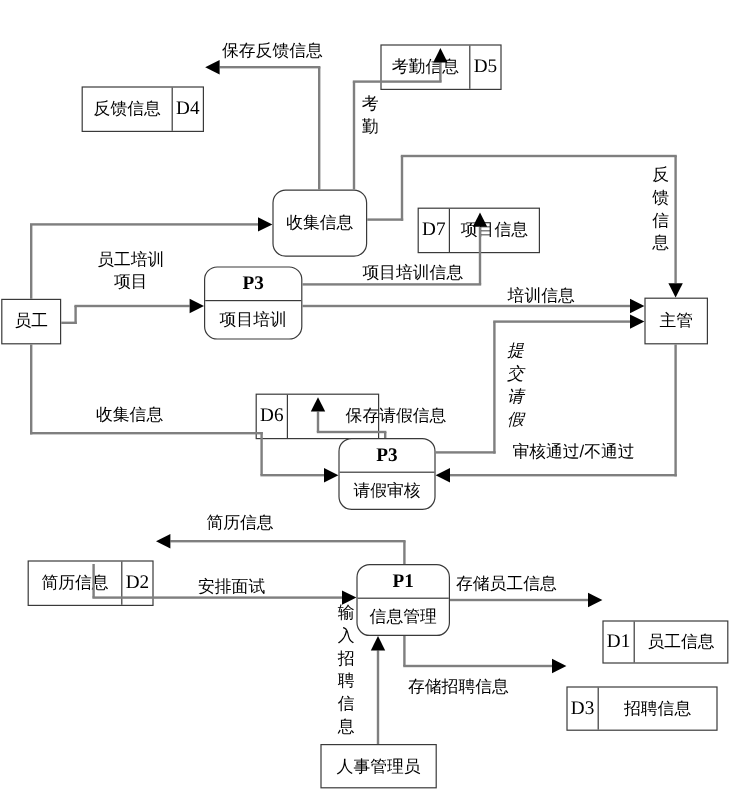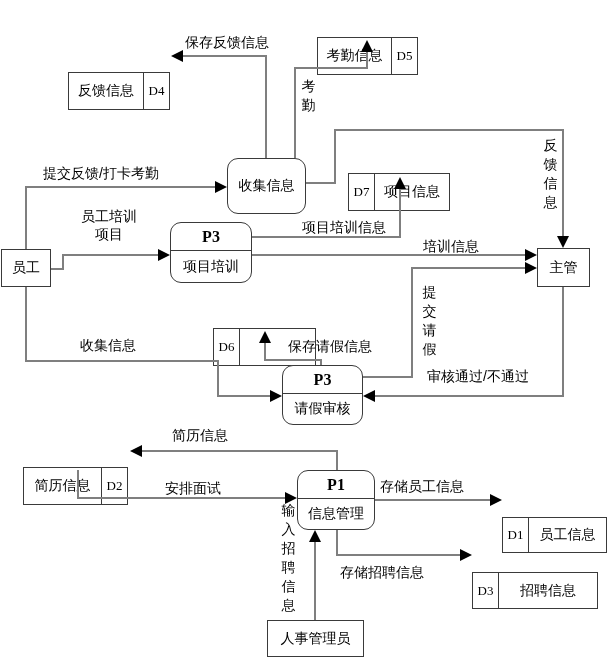--- a/index.html
+++ b/index.html
@@ -5,21 +5,21 @@
   html,body{margin:0;padding:0;background:#fff;}
   #canvas{
     position:relative;width:610px;height:660px;background:#ffffff;
     font-family:"Liberation Sans","DejaVu Sans",sans-serif;
     color:#000;overflow:hidden;
   }
   
   .store{position:absolute;display:flex;border:1px solid #3a3a3a;background:#fff;box-sizing:border-box;font-size:14px;margin-top:35px;}
   .store > :first-child{border-right:1px solid #3a3a3a;}
   .store-label{flex:1;display:flex;align-items:center;justify-content:center;padding:0 2px;white-space:nowrap;}
-  .store-tag{width:25px;display:flex;align-items:center;justify-content:center;font-family:"Liberation Serif","DejaVu Serif",serif;font-size:13px;}
+  .store-tag{width:25px;display:flex;align-items:center;justify-content:center;font-family:"Liberation Serif","DejaVu Serif",serif;font-size:16px;}
   
   .proc{position:absolute;display:flex;flex-direction:column;border:1px solid #3a3a3a;border-radius:11px;background:#fff;box-sizing:border-box;}
   .proc-title{height:27px;display:flex;align-items:center;justify-content:center;border-bottom:1px solid #3a3a3a;font-family:"Liberation Serif","DejaVu Serif",serif;font-weight:bold;font-size:16px;}
   .proc-name{flex:1;display:flex;align-items:center;justify-content:center;font-size:14px;white-space:nowrap;}
   
   .ent{position:absolute;border:1px solid #3a3a3a;background:#fff;display:flex;align-items:center;justify-content:center;font-size:14px;box-sizing:border-box;white-space:nowrap;}
   
   .ln{position:absolute;background:#7f7f7f;}
   
   .ar{position:absolute;width:0;height:0;}
@@ -87,21 +87,20 @@
   <div class="ent" style="left:537px;top:248px;width:53px;height:39px;">
     <span>主管</span>
   </div>
   <div class="ent" style="left:267px;top:620px;width:97px;height:37px;">
     <span>人事管理员</span>
   </div>
 
   <div class="ln" style="left:25px;top:187px;width:2px;height:62px;"></div>
   <div class="ln" style="left:25px;top:186px;width:190px;height:2px;"></div>
   <div class="ar ar-r" style="left:215px;top:181px;"></div>
-  <div class="lbl" style="left:43px;top:164px;">提交反馈/打卡考勤</div>
 
   <div class="ln" style="left:265px;top:56px;width:2px;height:102px;"></div>
   <div class="ln" style="left:183px;top:55px;width:84px;height:2px;"></div>
   <div class="ar ar-l" style="left:171px;top:50px;"></div>
   <div class="lbl" style="left:185px;top:33px;">保存反馈信息</div>
 
   <div class="ln" style="left:294px;top:68px;width:2px;height:90px;"></div>
   <div class="ln" style="left:294px;top:67px;width:74px;height:2px;"></div>
   <div class="ln" style="left:366px;top:52px;width:2px;height:16px;"></div>
   <div class="ar ar-u" style="left:361px;top:40px;"></div>
@@ -126,21 +125,21 @@
   <div class="lbl" style="left:302px;top:218px;">项目培训信息</div>
 
   <div class="ln" style="left:252px;top:254px;width:273px;height:2px;"></div>
   <div class="ar ar-r" style="left:525px;top:249px;"></div>
   <div class="lbl" style="left:423px;top:237px;">培训信息</div>
 
   <div class="ln" style="left:363px;top:376px;width:50px;height:2px;"></div>
   <div class="ln" style="left:411px;top:268px;width:2px;height:110px;"></div>
   <div class="ln" style="left:411px;top:267px;width:114px;height:2px;"></div>
   <div class="ar ar-r" style="left:525px;top:262px;"></div>
-  <div class="vlbl" style="left:421px;top:283px;">提交请假</div>
+  <div class="vlbl" style="left:421px;top:283px;font-style:italic;">提交请假</div>
 
   <div class="ln" style="left:562px;top:287px;width:2px;height:110px;"></div>
   <div class="ln" style="left:375px;top:395px;width:189px;height:2px;"></div>
   <div class="ar ar-l" style="left:363px;top:390px;"></div>
   <div class="lbl" style="left:427px;top:367px;">审核通过/不通过</div>
 
   <div class="ln" style="left:25px;top:287px;width:2px;height:75px;"></div>
   <div class="ln" style="left:25px;top:360px;width:194px;height:2px;"></div>
   <div class="ln" style="left:217px;top:360px;width:2px;height:36px;"></div>
   <div class="ln" style="left:217px;top:395px;width:53px;height:2px;"></div>

